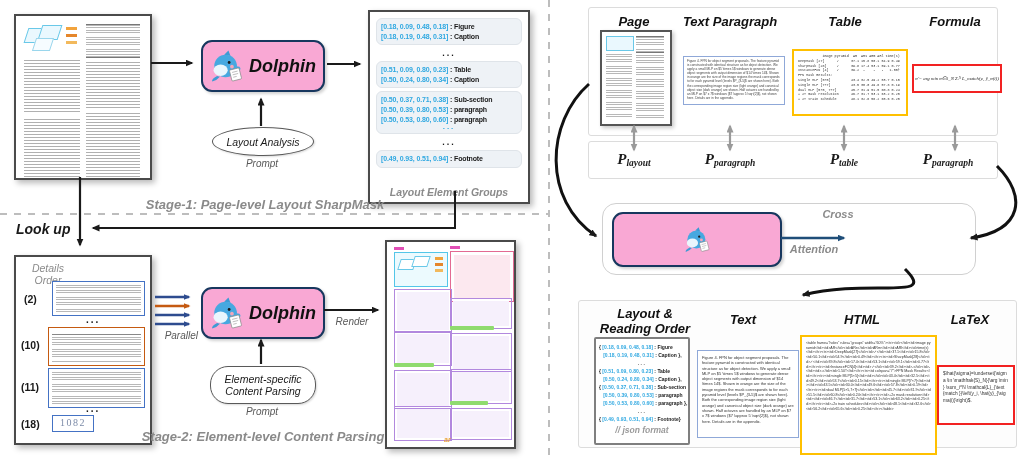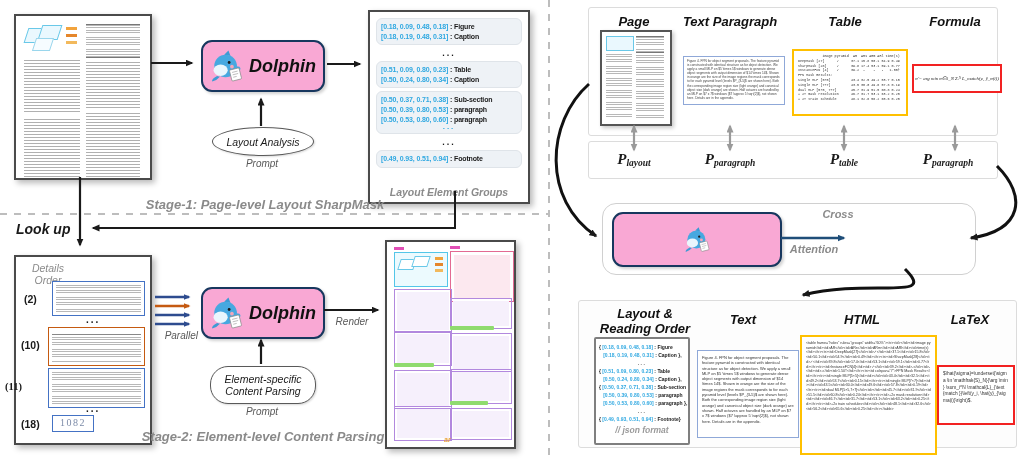--- a/index.html
+++ b/index.html
@@ -129,21 +129,21 @@
   <div class="abs order-lbl" style="left:24px;top:293px;">(2)</div>
   <div class="abs thumb-blue" style="left:52px;top:281px;width:91px;height:33px;">
       <div class="lines-fine abs" style="left:3px;top:3px;right:3px;bottom:3px;"></div>
     </div>
   <div class="abs odots" style="left:86px;top:314px;">...</div>
   <div class="abs order-lbl" style="left:21px;top:339px;">(10)</div>
   <div class="abs thumb-orange" style="left:48px;top:327px;width:95px;height:37px;">
     <div class="abs" style="left:3px;top:6px;right:3px;height:1px;background:#888;"></div>
     <div class="lines-fine abs" style="left:3px;top:9px;right:3px;bottom:3px;"></div>
   </div>
-  <div class="abs order-lbl" style="left:5px;top:381px;font-family:Liberation Serif, serif;">(11)</div>
+  <div class="abs order-lbl" style="left:21px;top:381px;">(11)</div>
   <div class="abs thumb-blue" style="left:48px;top:368px;width:95px;height:38px;">
       <div class="lines-fine abs" style="left:3px;top:3px;right:3px;bottom:3px;"></div>
     </div>
   <div class="abs odots" style="left:86px;top:403px;">...</div>
   <div class="abs order-lbl" style="left:21px;top:418px;">(18)</div>
   <div class="abs thumb-blue" style="left:52px;top:415px;width:40px;height:15px;font-family:'Liberation Serif',serif;font-size:10px;color:#7C8BA8;text-align:center;letter-spacing:1.5px;line-height:14px;">1082</div>
 
   <div class="abs small-cap" style="left:150px;top:330px;width:48px;text-align:right;">Parallel</div>
 
   <div class="abs dolphin-box" style="left:201px;top:287px;width:120px;height:48px;">

